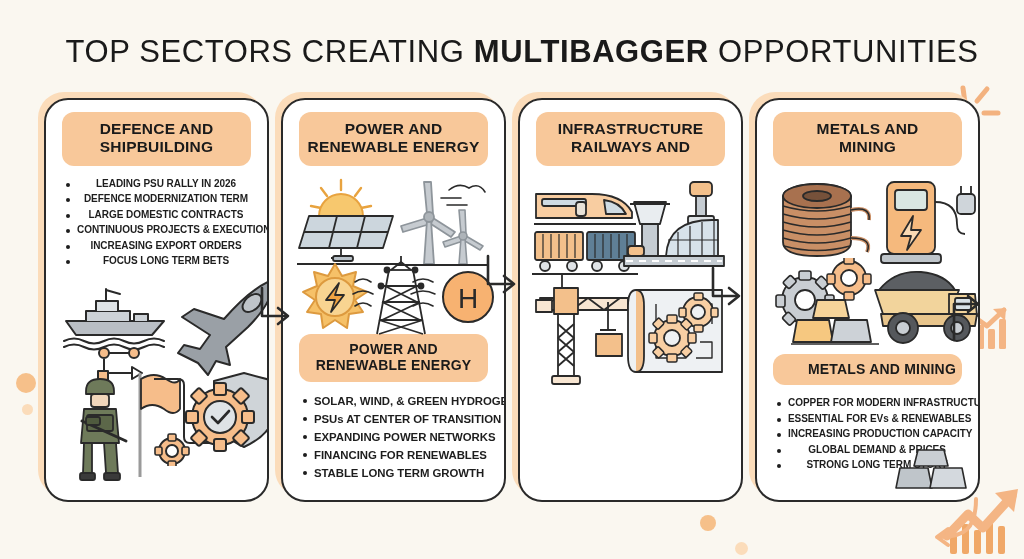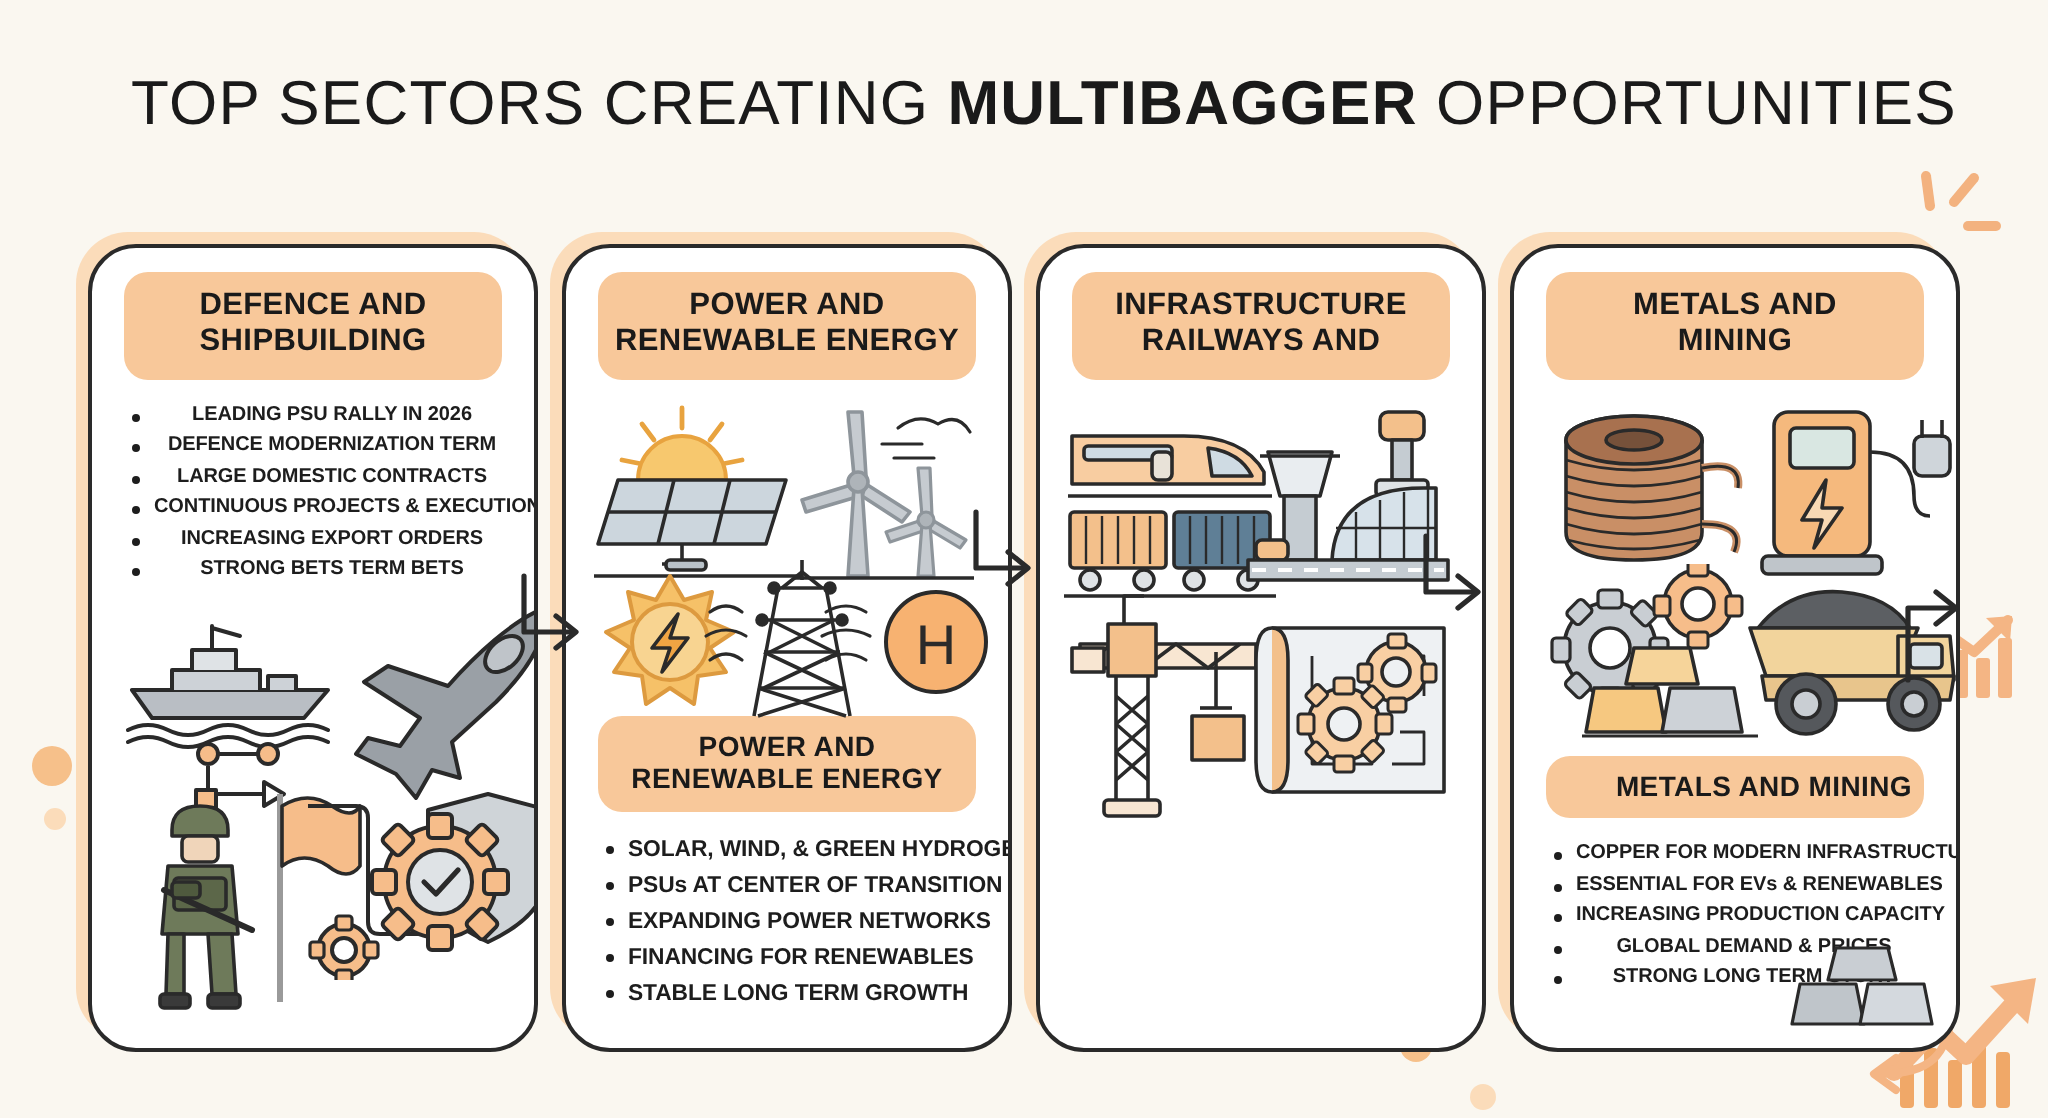--- a/index.html
+++ b/index.html
@@ -34,21 +34,20 @@
 
   
   #cards {
     position: absolute;
     top: 98px;
     left: 44px;
     width: 936px;
     height: 404px;
     display: flex;
     gap: 12px;
-    margin-top: 24px;
   }
 
   .card-wrap {
     position: relative;
     flex: 1 1 0;
     height: 100%;
   }
 
   
   .card-shadow {
@@ -207,21 +206,21 @@
       <div class="card-header">
         <div>DEFENCE AND</div>
         <div>SHIPBUILDING</div>
       </div>
       <ul class="bullets tight">
         <li>LEADING PSU RALLY IN 2026</li>
         <li>DEFENCE MODERNIZATION TERM</li>
         <li>LARGE DOMESTIC CONTRACTS</li>
         <li>CONTINUOUS PROJECTS &amp; EXECUTION</li>
         <li>INCREASING EXPORT ORDERS</li>
-        <li>STRONG BETS TERM BETS</li>
+        <li>FOCUS LONG TERM BETS</li>
       </ul>
 
       <div class="art">
 
         <svg width="115" height="70" style="left:4px;top:8px;" viewBox="0 0 115 70">
           <g stroke="#2a2a2a" stroke-width="2" fill="none" stroke-linejoin="round" stroke-linecap="round">
             <path d="M6 40 L104 40 L92 54 L16 54 Z" fill="#b9bec4"></path>
             <path d="M26 40 L26 30 L70 30 L70 40" fill="#cdd2d7"></path>
             <path d="M36 30 L36 20 L58 20 L58 30" fill="#dfe3e6"></path>
             <path d="M46 20 L46 8"></path>

